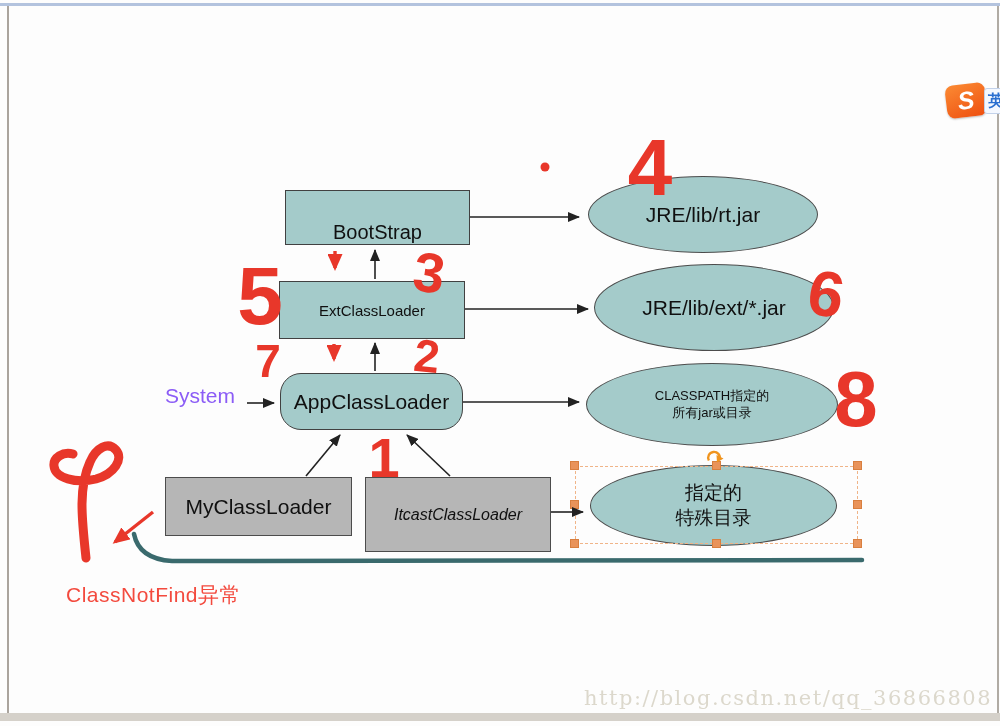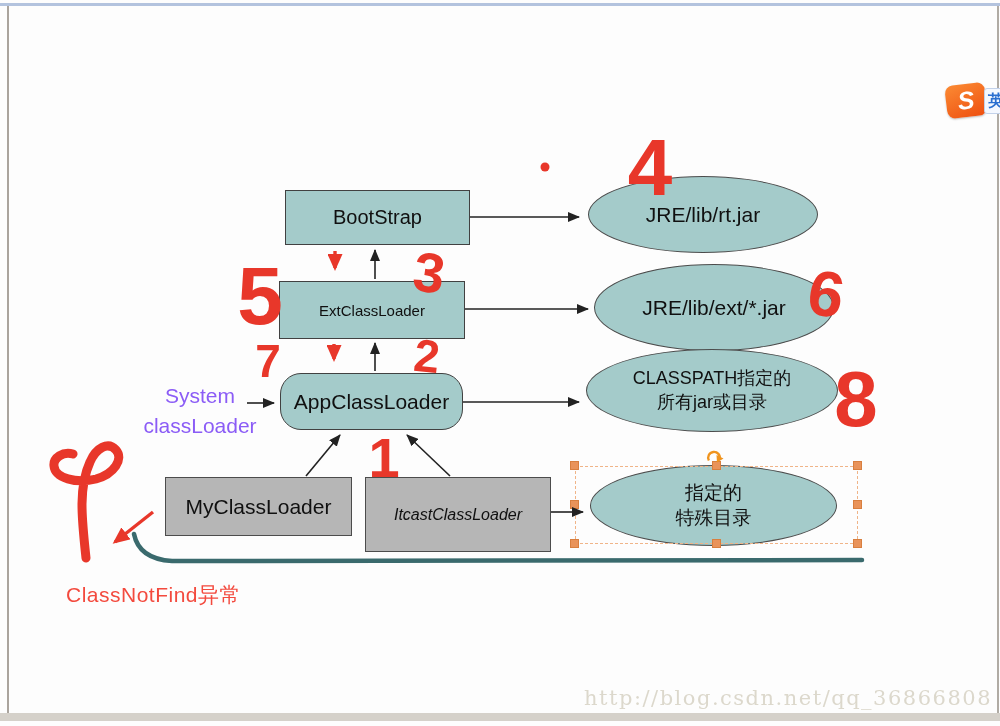--- a/index.html
+++ b/index.html
@@ -27,28 +27,28 @@
     padding-left:3px;color:#2a6fd0;font-weight:bold;font-size:16px;
   }
   
   .node{
     position:absolute;display:flex;align-items:center;justify-content:center;
     border:1.5px solid #414141;box-sizing:border-box;color:#101010;
   }
   .rect{background:#a4cbca;}
   .grayrect{background:#b6b6b6;border-color:#4c4c4c;}
   .ellipse{background:#a4cbca;border-radius:50%;border:1.6px solid #4c4c4c;flex-direction:column;line-height:1.3;}
-  #n-bootstrap{left:285px;top:190px;width:185px;height:55px;font-size:20px;}
+  #n-bootstrap{left:285px;top:190px;width:185px;height:55px;font-size:20px;align-items:flex-end;}
   #n-ext{left:279px;top:281px;width:186px;height:58px;font-size:15px;}
   #n-app{left:280px;top:373px;width:183px;height:57px;font-size:21px;border-radius:21px;}
   #n-my{left:165px;top:477px;width:187px;height:59px;font-size:21px;}
   #n-itcast{left:365px;top:477px;width:186px;height:75px;font-size:16px;font-style:italic;}
   #e-rt{left:588px;top:176px;width:230px;height:77px;font-size:21px;}
   #e-extjar{left:594px;top:264px;width:240px;height:87px;font-size:21px;}
-  #e-classpath{left:586px;top:349px;width:252px;height:83px;font-size:18px;}
+  #e-classpath{left:586px;top:363px;width:252px;height:83px;font-size:13px;}
   #e-special{left:590px;top:465px;width:247px;height:81px;font-size:19px;text-align:right;}
   
   .side-label{
     position:absolute;left:130px;top:381px;width:140px;text-align:center;
     font-size:21px;color:#8b5cf6;line-height:1.45;
   }
   
   svg.overlay{position:absolute;left:0;top:0;pointer-events:none;}
   
   .num{
@@ -117,21 +117,20 @@
   <span>CLASSPATH指定的</span>
   <span>所有jar或目录</span>
 </div>
 <div class="node ellipse" id="e-special">
   <span>指定的</span>
   <span>特殊目录</span>
 </div>
 
 <div class="side-label">
   <div>System</div>
-  <div>classLoader</div>
 </div>
 
 <div class="sel-rect"></div>
 <div class="handle" style="left:570px;top:461px;"></div>
 <div class="handle" style="left:712px;top:461px;"></div>
 <div class="handle" style="left:853px;top:461px;"></div>
 <div class="handle" style="left:570px;top:500px;"></div>
 <div class="handle" style="left:853px;top:500px;"></div>
 <div class="handle" style="left:570px;top:539px;"></div>
 <div class="handle" style="left:712px;top:539px;"></div>

